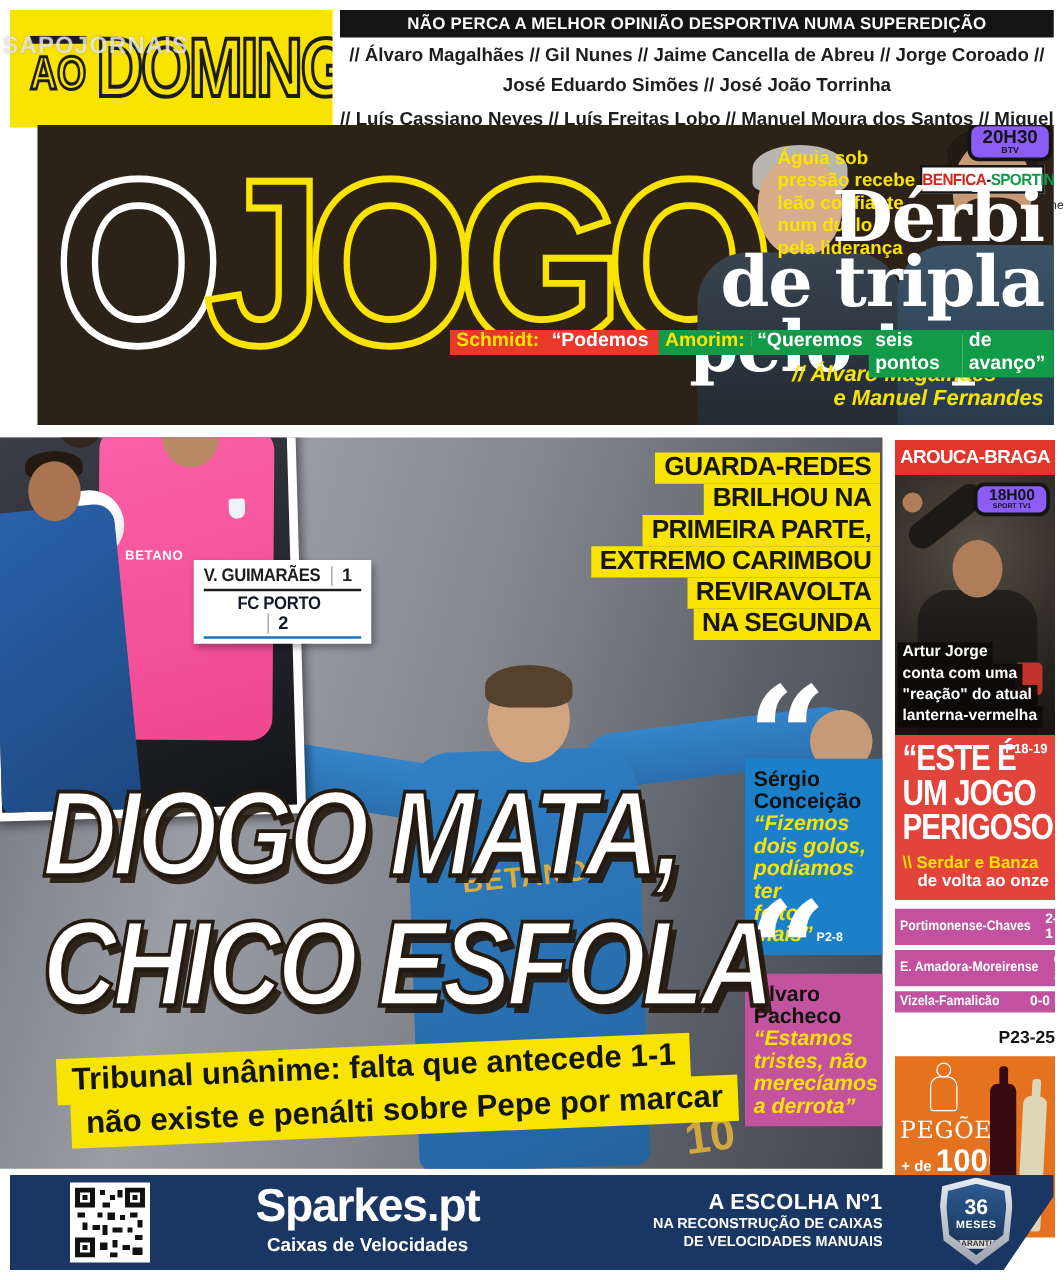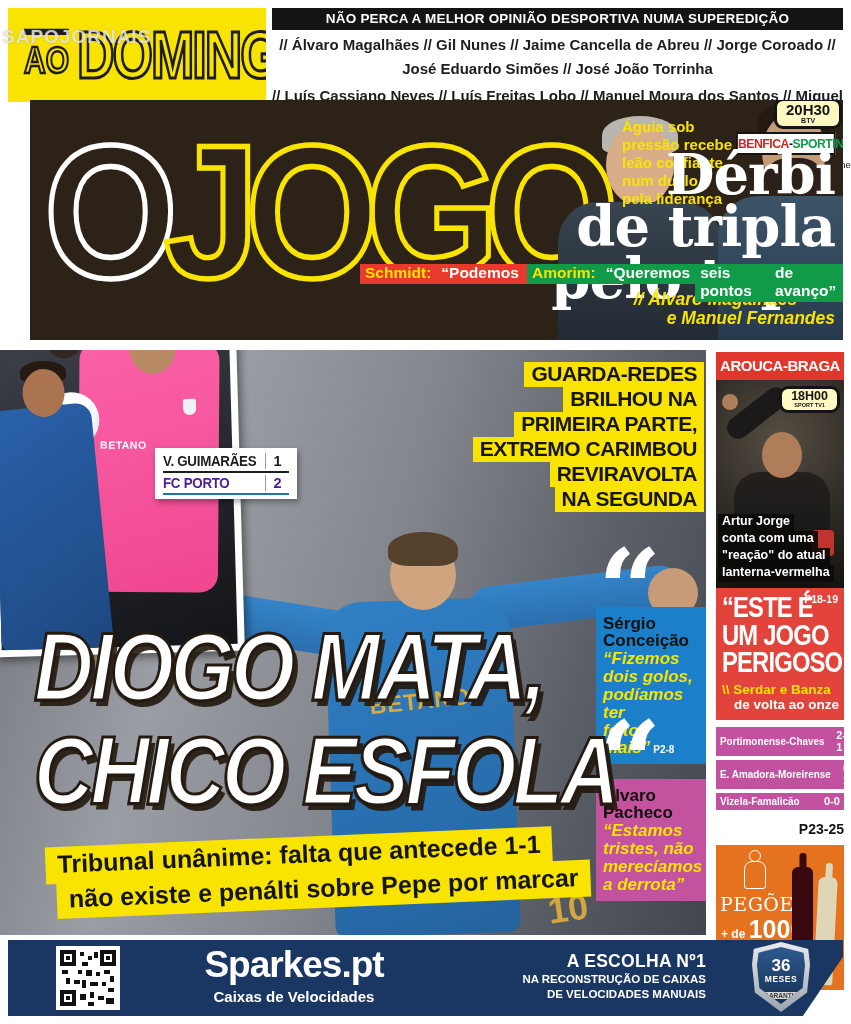--- a/index.html
+++ b/index.html
@@ -37,21 +37,21 @@
   .logo .lo { color:transparent; -webkit-text-stroke:5px #fff; }
   .logo .ljogo { color:transparent; -webkit-text-stroke:5px #f9e300; }
 
   .coach { position:absolute; }
   .c-body { position:absolute; border-radius:40px 40px 0 0; }
   .c-head { position:absolute; border-radius:50%; }
   .c-hair { position:absolute; border-radius:50% 50% 20% 20%; }
 
   .kicker { position:absolute; left:592px; top:18px; color:#f9e300; font-weight:bold; font-size:15px; line-height:1.2; }
 
-  .timebadge { background:#fef9c3; border:3px solid #141414; border-radius:9px; text-align:center;
+  .timebadge { background:#8b5cf6; border:3px solid #141414; border-radius:9px; text-align:center;
     padding:1px 9px 2px; display:inline-block; }
   .tb-time { font-size:15px; font-weight:bold; color:#141414; line-height:1; display:block; }
   .tb-ch { font-size:7px; font-weight:bold; color:#141414; line-height:1; display:block; }
   .badge-2030 { position:absolute; left:744px; top:-2px; z-index:5; }
 
   .matchbar { position:absolute; left:706px; top:32px; width:106px; background:#fff; border:2px solid #141414;
     text-align:center; font-weight:bold; font-size:13px; transform:scaleX(.94); transform-origin:left;
     padding:2px 0; white-space:nowrap; letter-spacing:-0.5px; }
   .mb-home { color:#d3261b; } .mb-sep { color:#141414; } .mb-away { color:#0f9a48; }
 
@@ -108,21 +108,21 @@
     background:repeating-linear-gradient(90deg,#e8e8e8 0 9px,#2b2b2b 9px 14px); border-radius:10px; opacity:.9; }
   .dark-head { position:absolute; left:52px; top:6px; width:38px; height:42px; border-radius:50%; background:#33281f; }
 
   
   .scorebox { position:absolute; left:155px; top:98px; width:142px; background:#fff; padding:5px 8px 4px;
     z-index:8; box-shadow:2px 3px 6px rgba(0,0,0,.35); }
   .sb-row { display:flex; align-items:center; font-weight:bold; font-size:14.5px; letter-spacing:-0.3px; }
   .sb-team { flex:1; transform:scaleX(.92); transform-origin:left; white-space:nowrap; }
   .sb-score { width:24px; text-align:center; border-left:1px solid #999; }
   .sb-r1 { color:#1d1d1b; border-bottom:2.5px solid #1d1d1b; padding-bottom:2px; }
-  .sb-r2 { color:#4c1d95; border-bottom:2.5px solid #1b74c0; padding:2px 0; }
+  .sb-r2 { color:#0f172a; border-bottom:2.5px solid #1b74c0; padding:2px 0;flex-direction:column; }
 
   
   .deck { position:absolute; top:12px; right:2px; display:flex; flex-direction:column; align-items:flex-end; z-index:5; }
   .deck span { background:#f9e300; color:#16160f; font-weight:bold; font-size:21px; letter-spacing:-0.5px;
     padding:1px 7px 2px; margin-bottom:0; line-height:1.05; white-space:nowrap; }
 
   
   .bigline { position:absolute; left:34px; color:#fff; font-weight:bold; font-style:italic; font-size:97px;
     line-height:1; letter-spacing:-4px; transform:scaleX(.85); transform-origin:left; white-space:nowrap;
     -webkit-text-stroke:3px #241a10; text-shadow:5px 6px 0 rgba(34,24,14,.9), -2px 2px 0 rgba(34,24,14,.7); z-index:7; }

